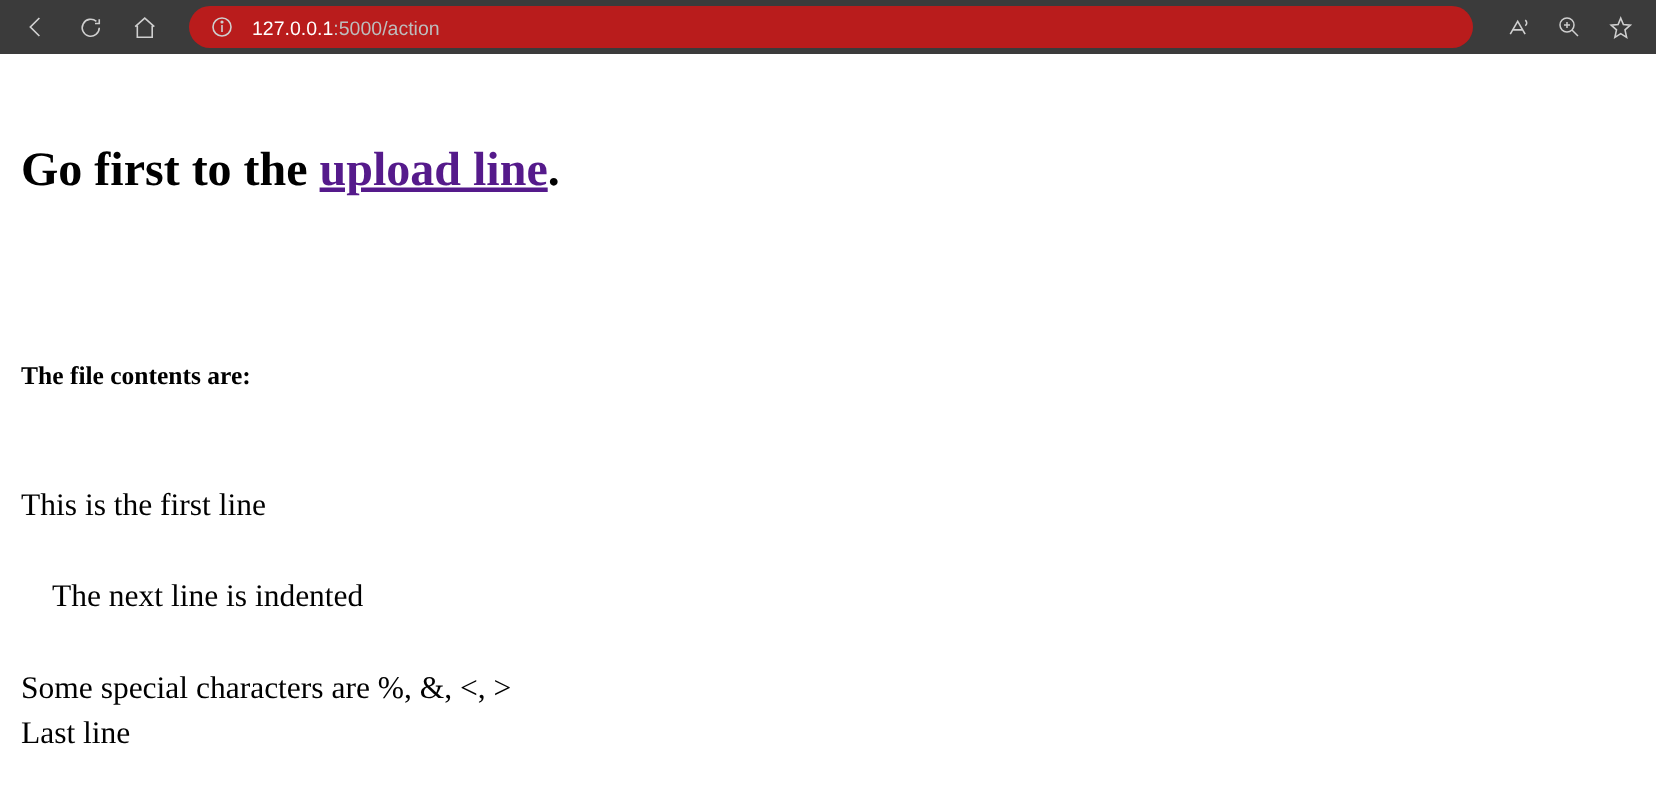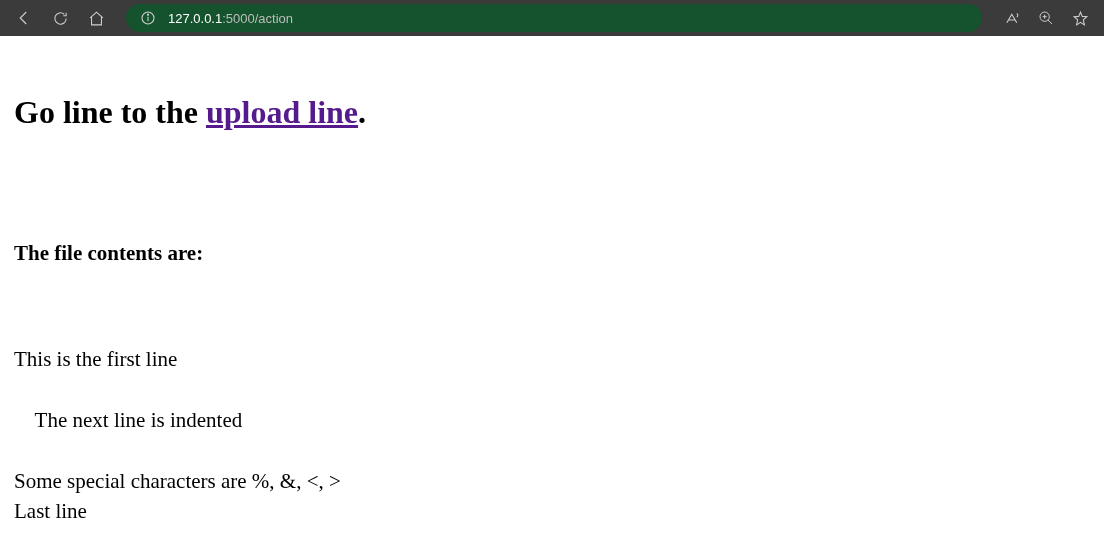--- a/index.html
+++ b/index.html
@@ -31,21 +31,21 @@
       color: #cfcfcf;
       cursor: pointer;
     }
     .nav-icon svg {
       stroke: #cfcfcf;
       fill: none;
       stroke-width: 1.5;
     }
     .address-bar {
       flex: 1;
-      background: #14532d;
+      background: #b91c1c;
       border-radius: 20px;
       height: 28px;
       display: flex;
       align-items: center;
       padding: 0 14px;
       gap: 12px;
       margin-left: 8px;
       margin-right: 8px;
     }
     .address-bar .info-icon {
@@ -78,29 +78,29 @@
       font-size: 32px;
       font-weight: bold;
       margin-top: 46px;
       margin-bottom: 0;
     }
     h1 a {
       color: #551a8b;
       text-decoration: underline;
     }
     h2 {
-      font-size: 21px;
+      font-size: 17px;
       font-weight: bold;
       margin-top: 110px;
     }
     pre.file-contents {
       font-family: 'Times New Roman', Times, serif;
       font-size: 21px;
       white-space: pre;
-      margin-top: 78px;
+      margin-top: 60px;
       line-height: 1.45;
     }
   </style>
 </head>
 <body>
 
 <div class="browser-chrome">
   <div class="nav-icon">
     <svg width="18" height="18" viewBox="0 0 24 24">
         <path d="M15 4 L7 12 L15 20"></path>
@@ -145,21 +145,21 @@
     <div class="nav-icon">
       <svg width="17" height="17" viewBox="0 0 24 24">
           <path d="M12 3 L14.5 9 L21 9.5 L16 14 L17.5 21 L12 17.5 L6.5 21 L8 14 L3 9.5 L9.5 9 Z"></path>
         </svg>
     </div>
   </div>
 </div>
 
 <div class="content">
   <h1>
-    <span>Go line to the </span><a href="#">upload line</a><span>.</span>
+    <span>Go first to the </span><a href="#">upload line</a><span>.</span>
   </h1>
   <h2>The file contents are:</h2>
   <pre class="file-contents">This is the first line
 
     The next line is indented
 
 Some special characters are %, &amp;, &lt;, &gt;
 Last line</pre>
 </div>
 

